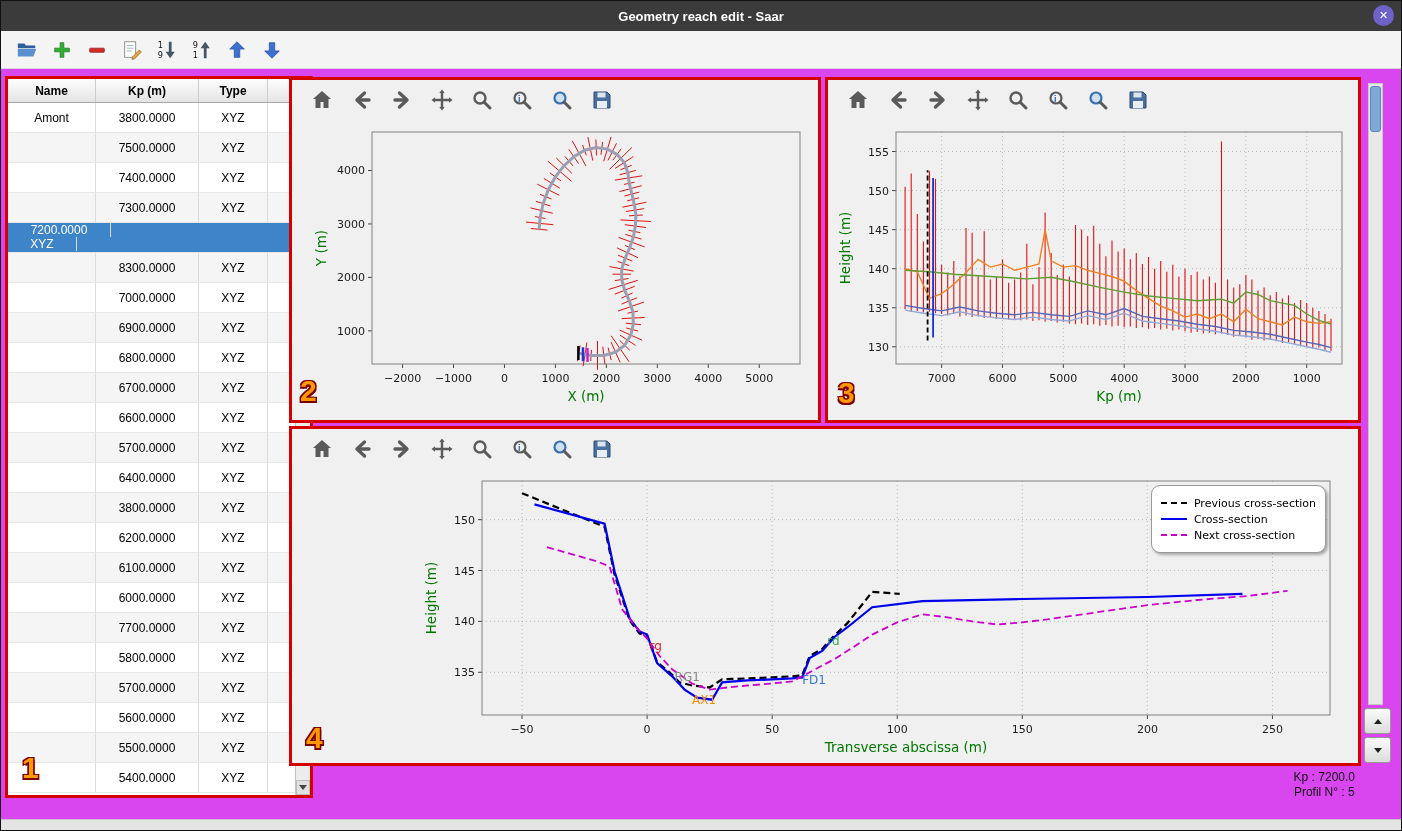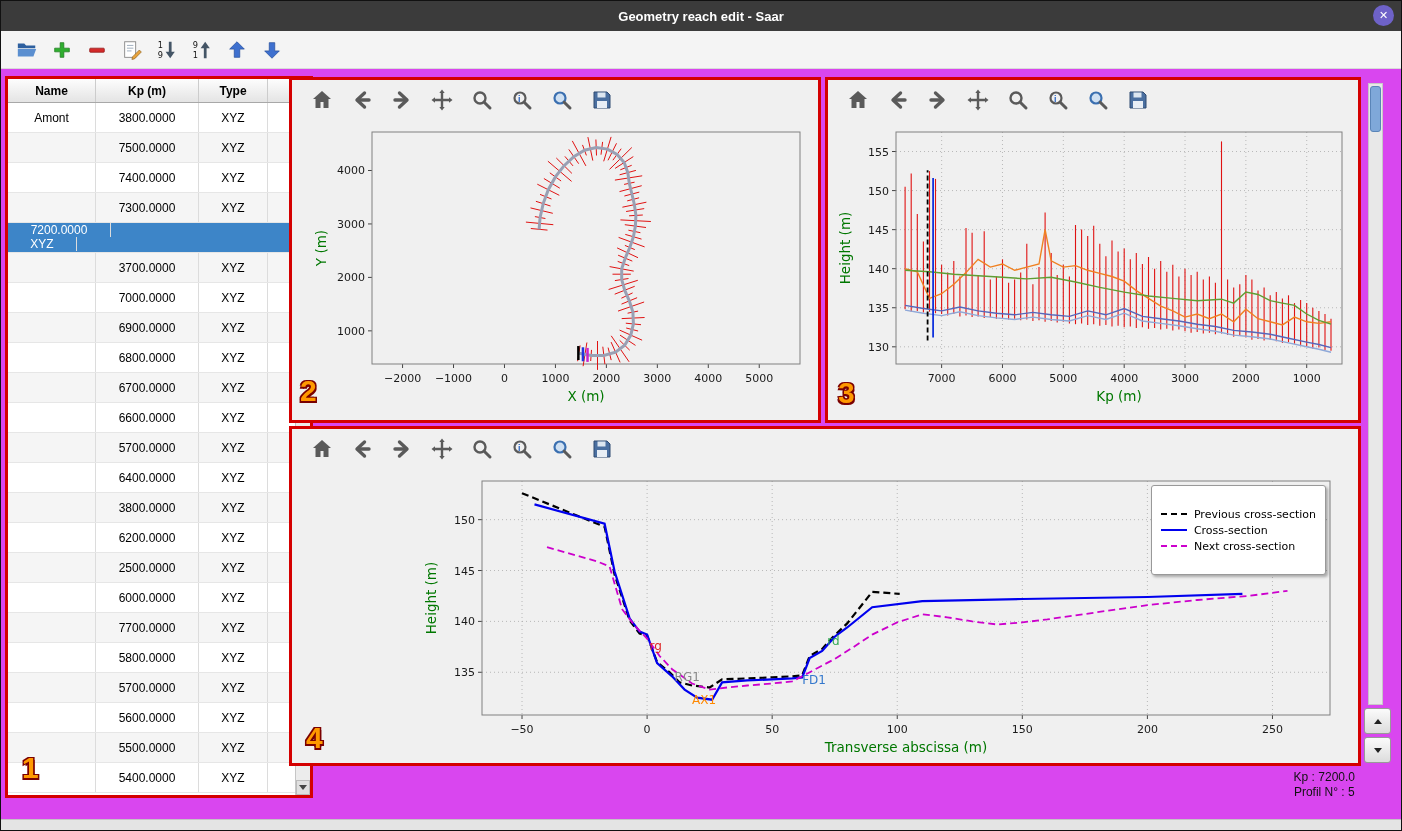--- a/index.html
+++ b/index.html
@@ -47,21 +47,21 @@
   .trow .tcell{border-right:1px solid #dcdcdc;}
   .vscroll{position:absolute;right:0;top:0;bottom:0;width:15px;background:#ececec;border-left:1px solid #c6c6c6;}
   .sb-btn{position:absolute;left:0;width:14px;height:15px;background:#e0e0e0;border:1px solid #bbb;display:flex;align-items:center;justify-content:center;cursor:pointer;}
   .sb-btn.up{top:0;}
   .sb-btn.down{bottom:0;}
   .sb-thumb{position:absolute;left:1px;top:17px;width:12px;height:212px;background:#c2c2c2;border:1px solid #a2a2a2;border-radius:2px;cursor:grab;}
   .tri-up{width:0;height:0;border-left:4px solid transparent;border-right:4px solid transparent;border-bottom:5px solid #444;}
   .tri-down{width:0;height:0;border-left:4px solid transparent;border-right:4px solid transparent;border-top:5px solid #444;}
 
   
-  .legend{position:absolute;right:32px;top:16px;background:#fff;border:1px solid #999;border-radius:3px;box-shadow:2px 2px 3px rgba(0,0,0,0.3);padding:20px 9px;font-size:11px;font-family:"DejaVu Sans",sans-serif;z-index:4;}
+  .legend{position:absolute;right:32px;top:16px;background:#fff;border:1px solid #999;border-radius:9px;box-shadow:2px 2px 3px rgba(0,0,0,0.3);padding:9px 9px;font-size:11px;font-family:"DejaVu Sans",sans-serif;z-index:4;}
   .legend-row{display:flex;align-items:center;gap:7px;height:16px;}
   .legend-line{width:26px;height:0;}
 
   
   .right-scroll{position:absolute;left:1367px;top:82px;width:15px;height:622px;background:#e8e8e8;border:1px solid #c8c8c8;}
   .right-scroll .thumb{position:absolute;left:1px;top:2px;width:11px;height:46px;background:#7fa8d9;border:1px solid #5a85b8;border-radius:3px;cursor:grab;}
   .spin-btn{position:absolute;left:1363px;width:27px;height:26px;background:linear-gradient(#fbfbfb,#dcdcdc);border:1px solid #999;border-radius:3px;display:flex;align-items:center;justify-content:center;cursor:pointer;}
   .spin-btn .tri-up{border-bottom-color:#222;}
   .spin-btn .tri-down{border-top-color:#222;}
 
@@ -161,21 +161,21 @@
             <div class="tcell kp">7300.0000</div>
             <div class="tcell type">XYZ</div>
           </div>
           <div class="trow selected">
             <div class="tcell name"></div>
             <div class="tcell kp">7200.0000</div>
             <div class="tcell type">XYZ</div>
           </div>
           <div class="trow">
             <div class="tcell name"></div>
-            <div class="tcell kp">3700.0000</div>
+            <div class="tcell kp">8300.0000</div>
             <div class="tcell type">XYZ</div>
           </div>
           <div class="trow">
             <div class="tcell name"></div>
             <div class="tcell kp">7000.0000</div>
             <div class="tcell type">XYZ</div>
           </div>
           <div class="trow">
             <div class="tcell name"></div>
             <div class="tcell kp">6900.0000</div>
@@ -211,21 +211,21 @@
             <div class="tcell kp">3800.0000</div>
             <div class="tcell type">XYZ</div>
           </div>
           <div class="trow">
             <div class="tcell name"></div>
             <div class="tcell kp">6200.0000</div>
             <div class="tcell type">XYZ</div>
           </div>
           <div class="trow">
             <div class="tcell name"></div>
-            <div class="tcell kp">2500.0000</div>
+            <div class="tcell kp">6100.0000</div>
             <div class="tcell type">XYZ</div>
           </div>
           <div class="trow">
             <div class="tcell name"></div>
             <div class="tcell kp">6000.0000</div>
             <div class="tcell type">XYZ</div>
           </div>
           <div class="trow">
             <div class="tcell name"></div>
             <div class="tcell kp">7700.0000</div>

